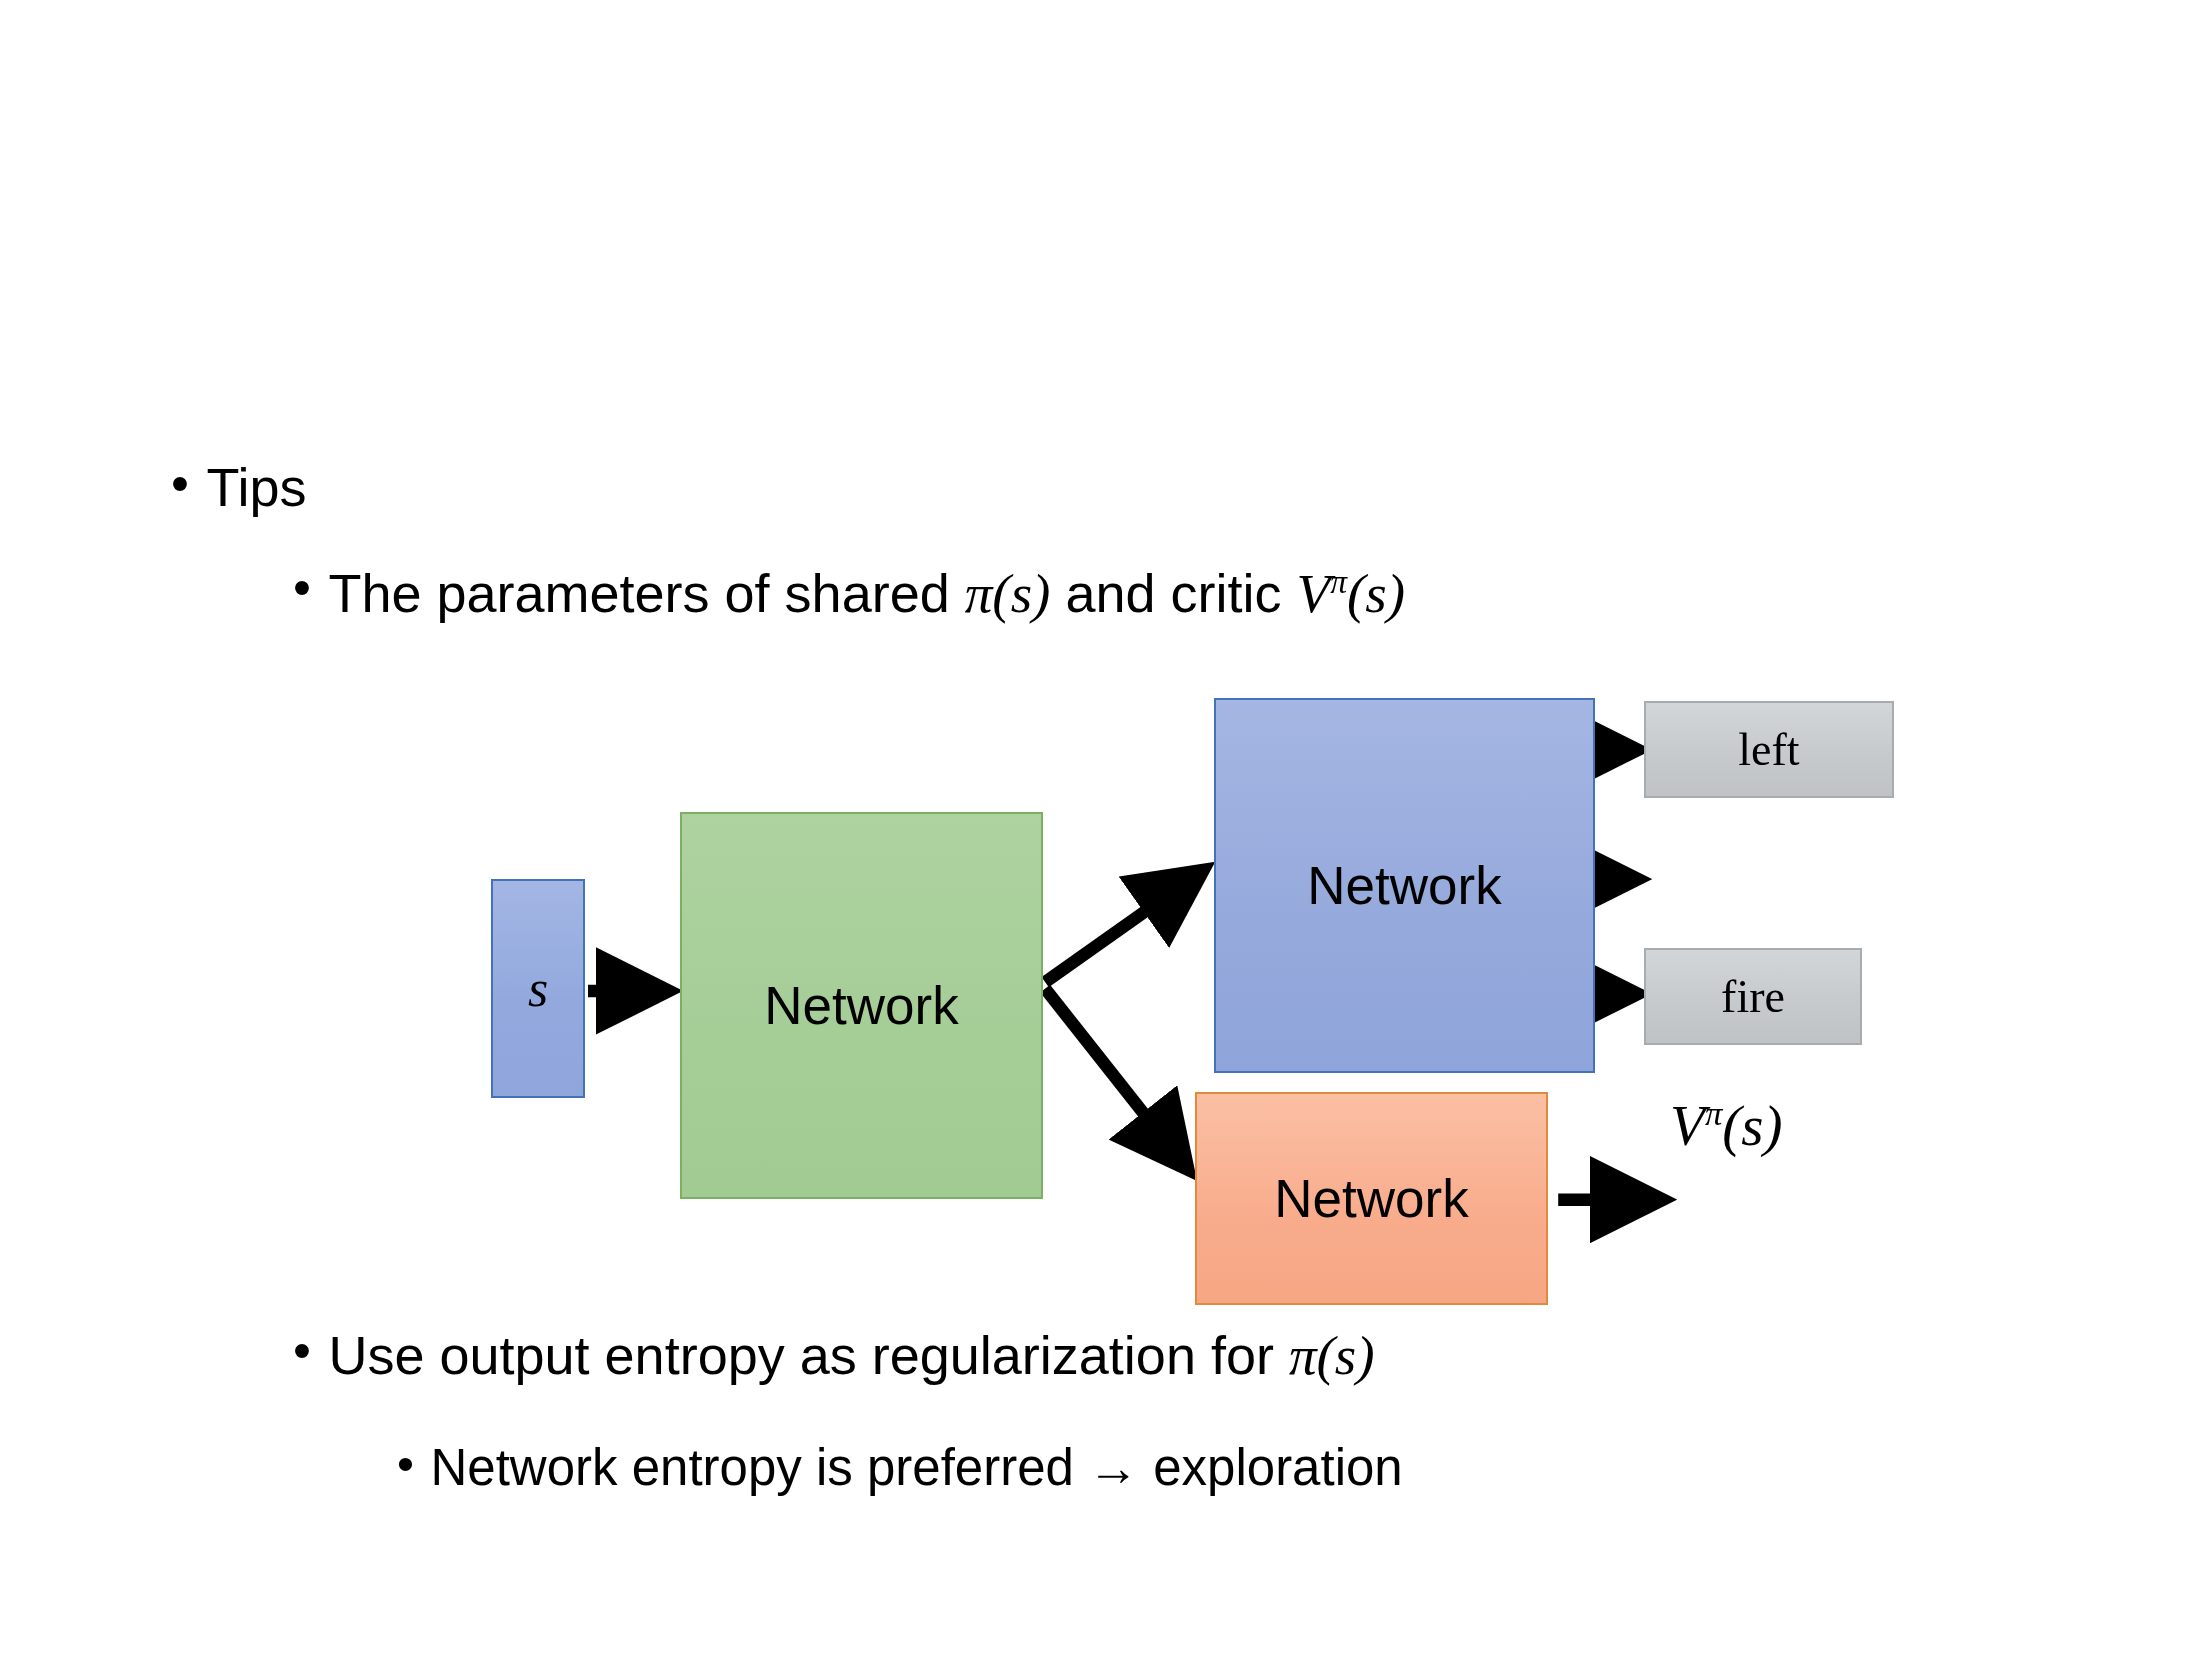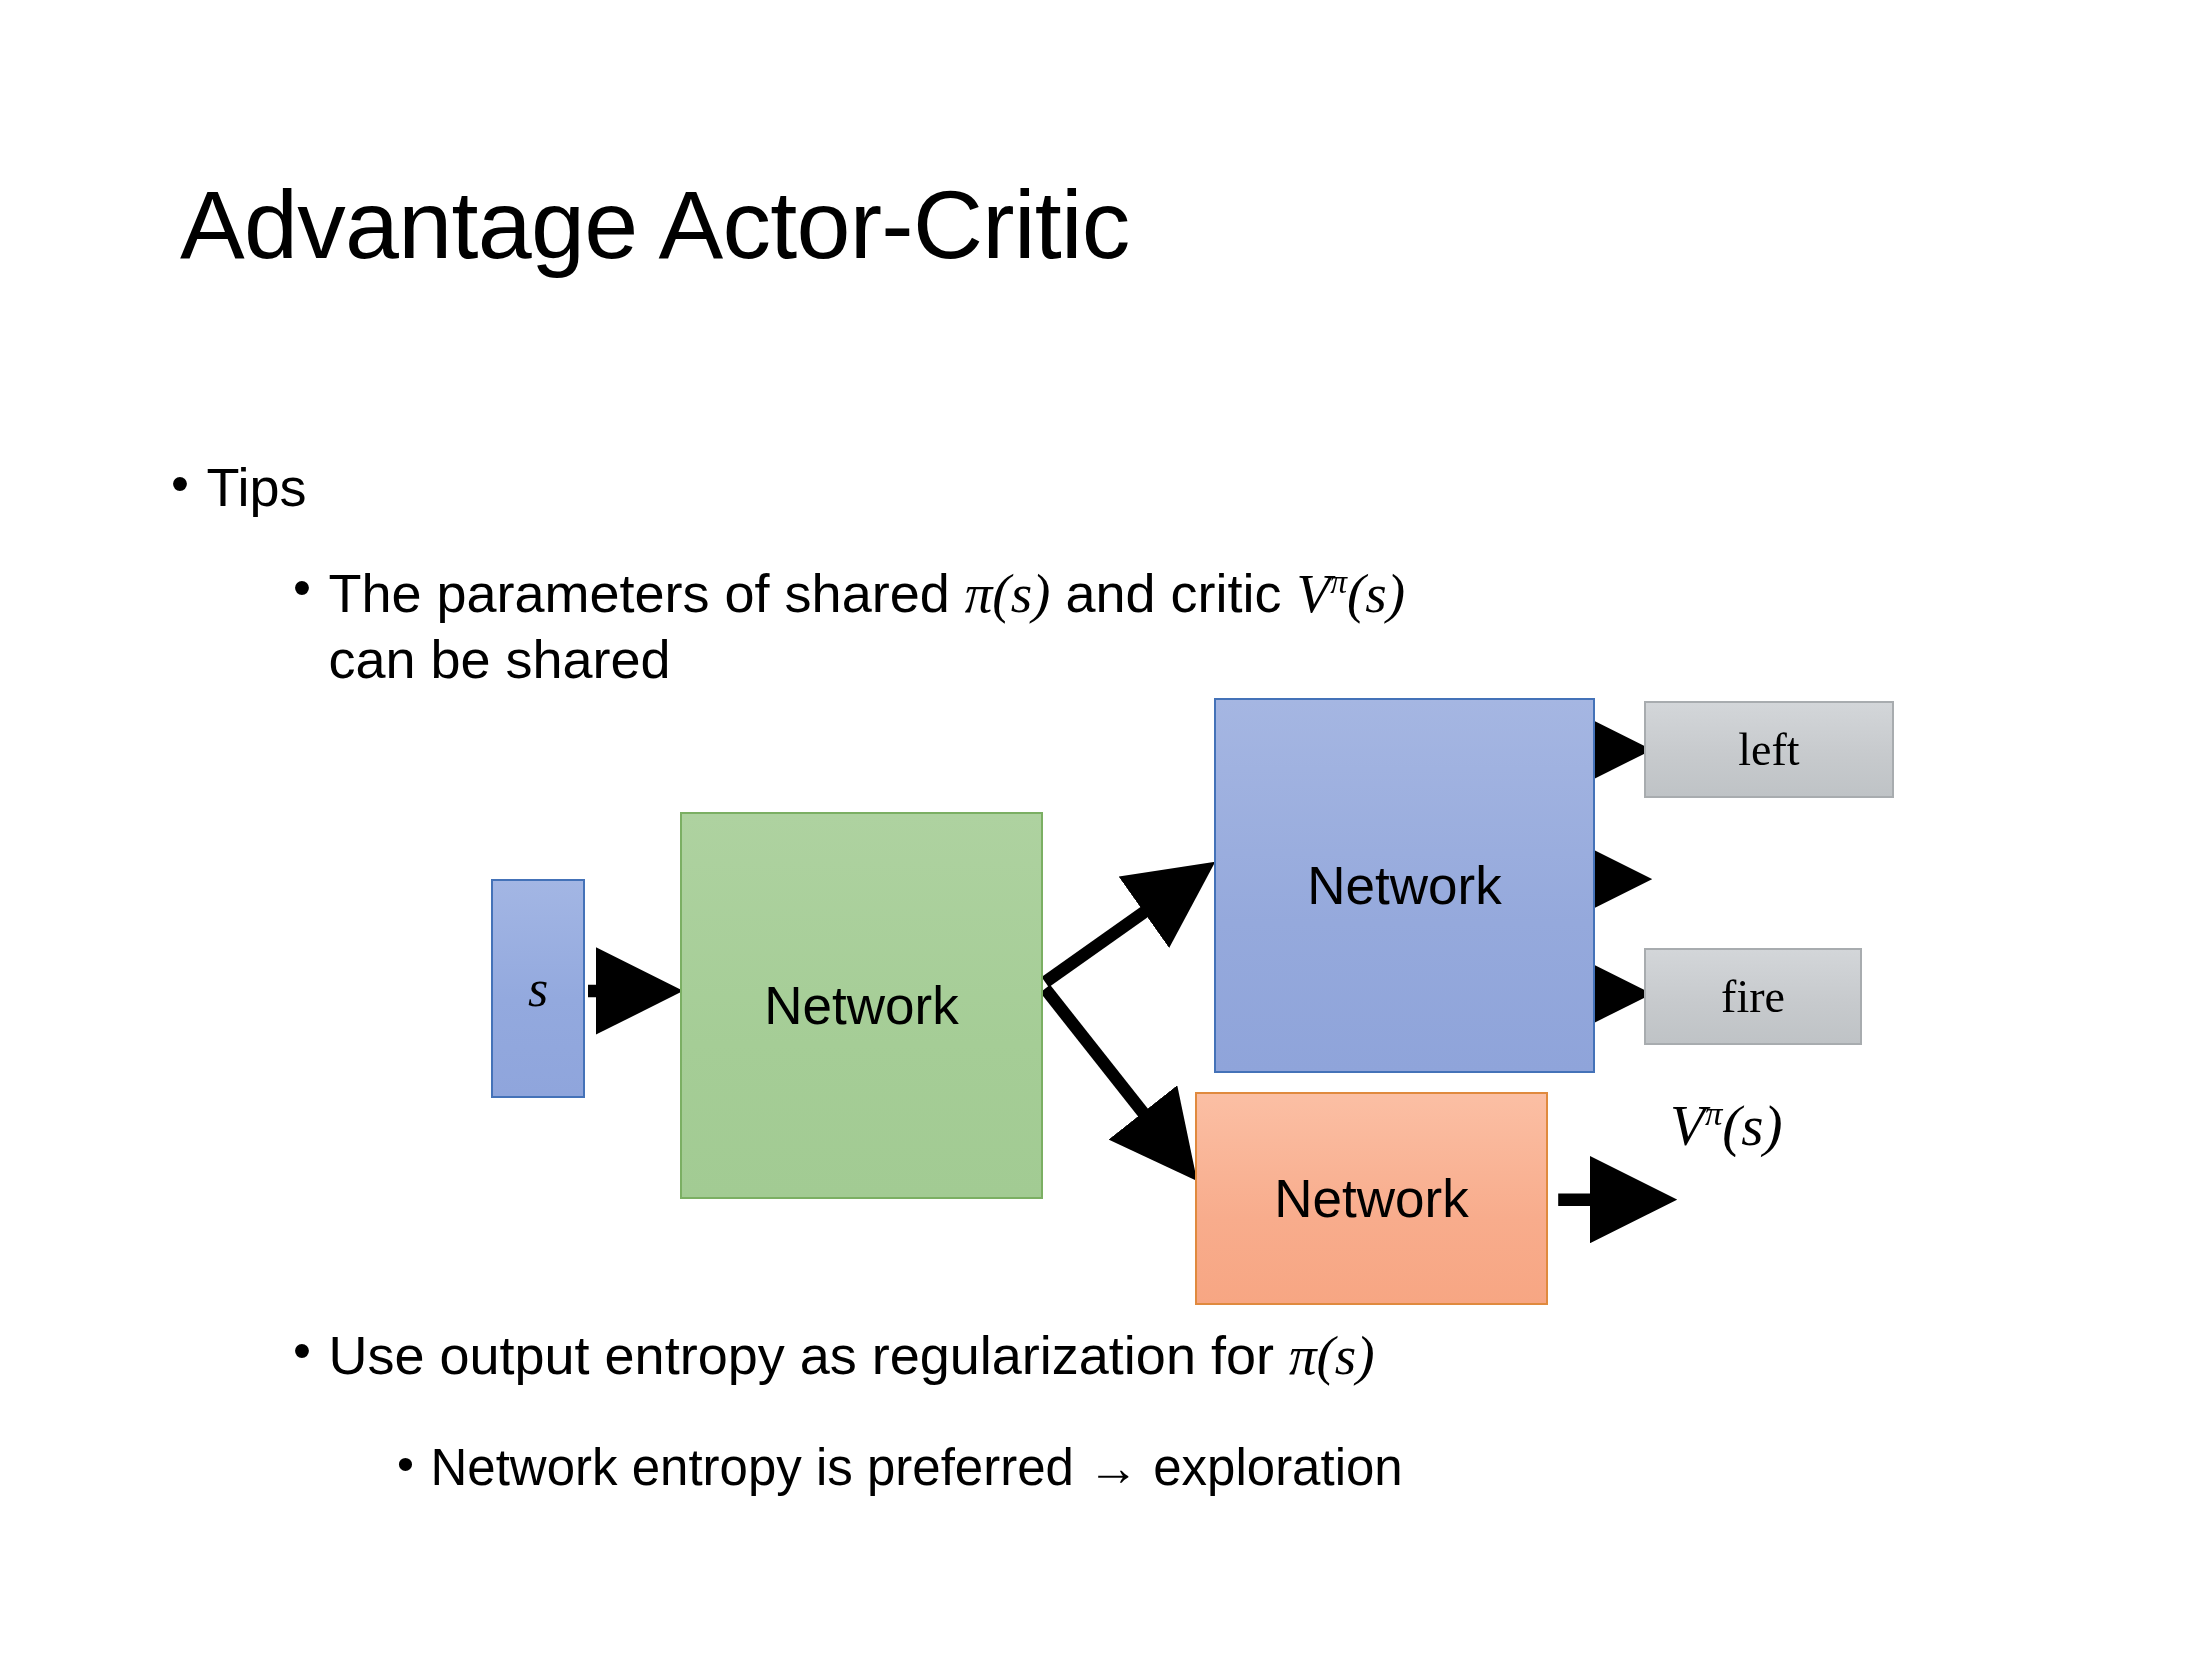--- a/index.html
+++ b/index.html
@@ -184,30 +184,29 @@
     width: 2205px;
     height: 1654px;
     overflow: visible;
   }
 </style>
 </head>
 <body>
 
 <div id="slide">
 
-  <div id="slide-title">Advantage Actor-Critic</div>
 
   <div class="bullet-row" id="bullet-tips">
     <span class="bullet-dot">•</span>
     <span class="bullet-text">Tips</span>
   </div>
 
   <div class="bullet-row" id="bullet-params">
     <span class="bullet-dot">•</span>
-    <span class="bullet-text"><span>The parameters of shared </span><span class="math">π(s)</span><span>  and critic </span><span class="math">V</span><span class="sup">π</span><span class="math">(s)</span><br><span>can be shared</span></span>
+    <span class="bullet-text"><span>The parameters of shared </span><span class="math">π(s)</span><span>  and critic </span><span class="math">V</span><span class="sup">π</span><span class="math">(s)</span><br></span>
   </div>
 
   <div id="diagram">
 
     <svg class="arrows" viewBox="0 0 3000 2250">
       <defs>
         <marker id="ah" markerWidth="7" markerHeight="7" refX="5.6" refY="3.5" orient="auto" markerUnits="strokeWidth">
           <path d="M0,0 L7,3.5 L0,7 z" fill="#000000"></path>
         </marker>
         <marker id="ah2" markerWidth="7" markerHeight="7" refX="5.6" refY="3.5" orient="auto" markerUnits="strokeWidth">

